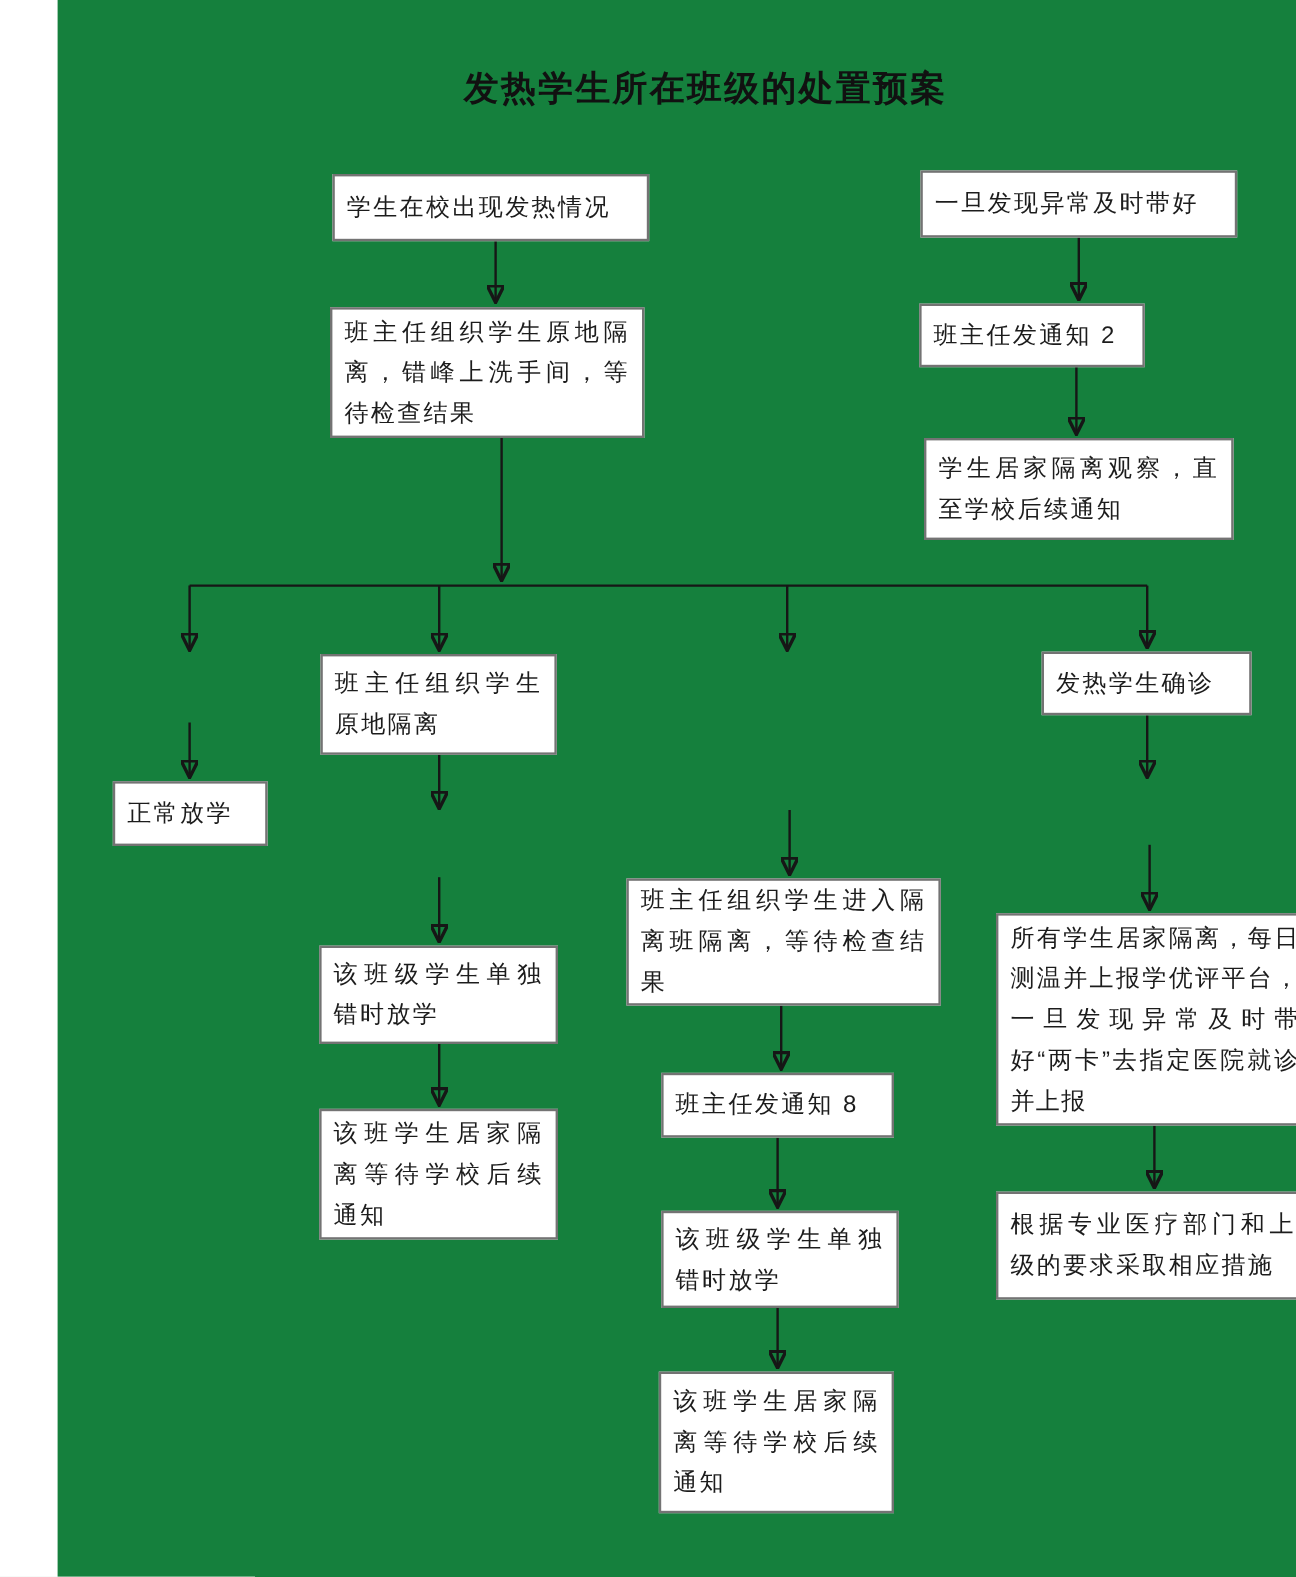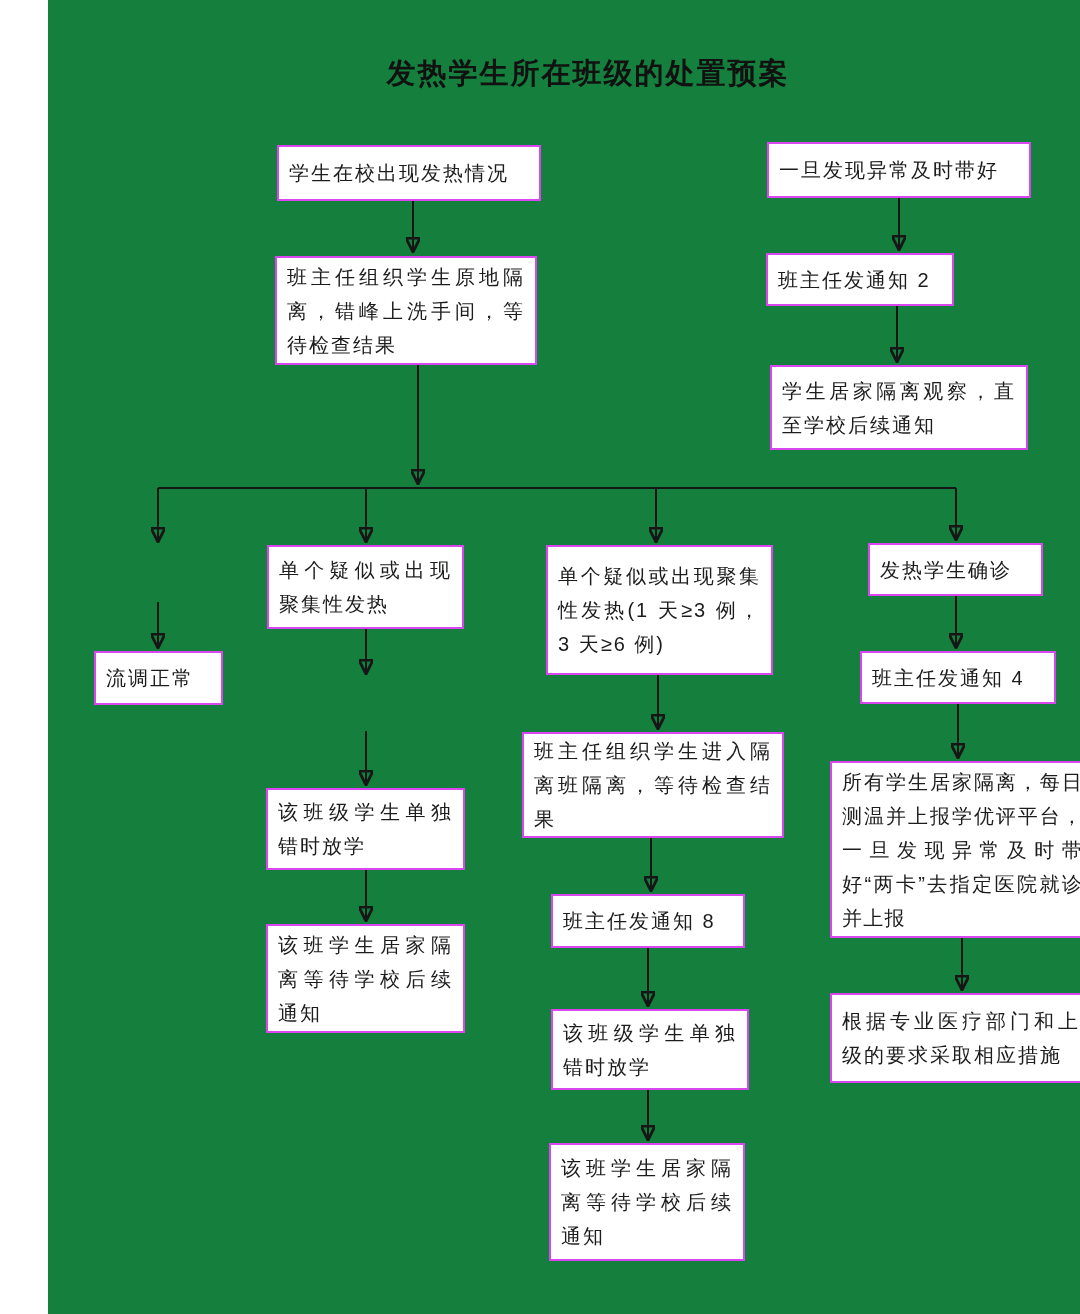--- a/index.html
+++ b/index.html
@@ -19,21 +19,21 @@
     width: 1080px;
     text-align: center;
     font-size: 29px;
     font-weight: 700;
     letter-spacing: 2px;
     color: #111111;
   }
   .node {
     position: absolute;
     box-sizing: border-box;
-    border: 2px solid #d946ef;
+    border: 2px solid #737373;
     background: #ffffff;
     display: flex;
     align-items: center;
     padding: 4px 10px;
   }
   .node-text {
     display: block;
     width: 100%;
     font-size: 20px;
     line-height: 34px;
@@ -107,55 +107,49 @@
     <span class="node-text">一旦发现异常及时带好</span>
   </div>
   <div class="node" style="left:718px;top:253px;width:188px;height:53px">
     <span class="node-text">班主任发通知 2</span>
   </div>
   <div class="node" style="left:722px;top:365px;width:258px;height:85px">
     <span class="node-text">学生居家隔离观察，直至学校后续通知</span>
   </div>
 
   <div class="node" style="left:46px;top:651px;width:129px;height:54px">
-    <span class="node-text">流调正常</span>
+    <span class="node-text">正常放学</span>
   </div>
 
   <div class="node" style="left:219px;top:545px;width:197px;height:84px">
-    <span class="node-text">单个疑似或出现聚集性发热</span>
+    <span class="node-text">班主任组织学生原地隔离</span>
   </div>
   <div class="node" style="left:218px;top:788px;width:199px;height:82px">
     <span class="node-text">该班级学生单独错时放学</span>
   </div>
   <div class="node" style="left:218px;top:924px;width:199px;height:109px">
     <span class="node-text">该班学生居家隔离等待学校后续通知</span>
   </div>
 
-  <div class="node" style="left:498px;top:545px;width:227px;height:130px">
-    <span class="node-text">单个疑似或出现聚集性发热(1 天≥3 例，3 天≥6 例)</span>
-  </div>
   <div class="node" style="left:474px;top:732px;width:262px;height:106px">
     <span class="node-text">班主任组织学生进入隔离班隔离，等待检查结果</span>
   </div>
   <div class="node" style="left:503px;top:894px;width:194px;height:54px">
     <span class="node-text">班主任发通知 8</span>
   </div>
   <div class="node" style="left:503px;top:1009px;width:198px;height:81px">
     <span class="node-text">该班级学生单独错时放学</span>
   </div>
   <div class="node" style="left:501px;top:1143px;width:196px;height:118px">
     <span class="node-text">该班学生居家隔离等待学校后续通知</span>
   </div>
 
   <div class="node" style="left:820px;top:543px;width:175px;height:53px">
     <span class="node-text">发热学生确诊</span>
   </div>
-  <div class="node" style="left:812px;top:651px;width:196px;height:53px">
-    <span class="node-text">班主任发通知 4</span>
-  </div>
   <div class="node tight" style="left:782px;top:761px;width:265px;height:177px">
     <span class="node-text">所有学生居家隔离，每日测温并上报学优评平台，一旦发现异常及时带好“两卡”去指定医院就诊并上报</span>
   </div>
   <div class="node" style="left:782px;top:993px;width:262px;height:90px">
     <span class="node-text">根据专业医疗部门和上级的要求采取相应措施</span>
   </div>
 
 </div>
 
 </body></html>

